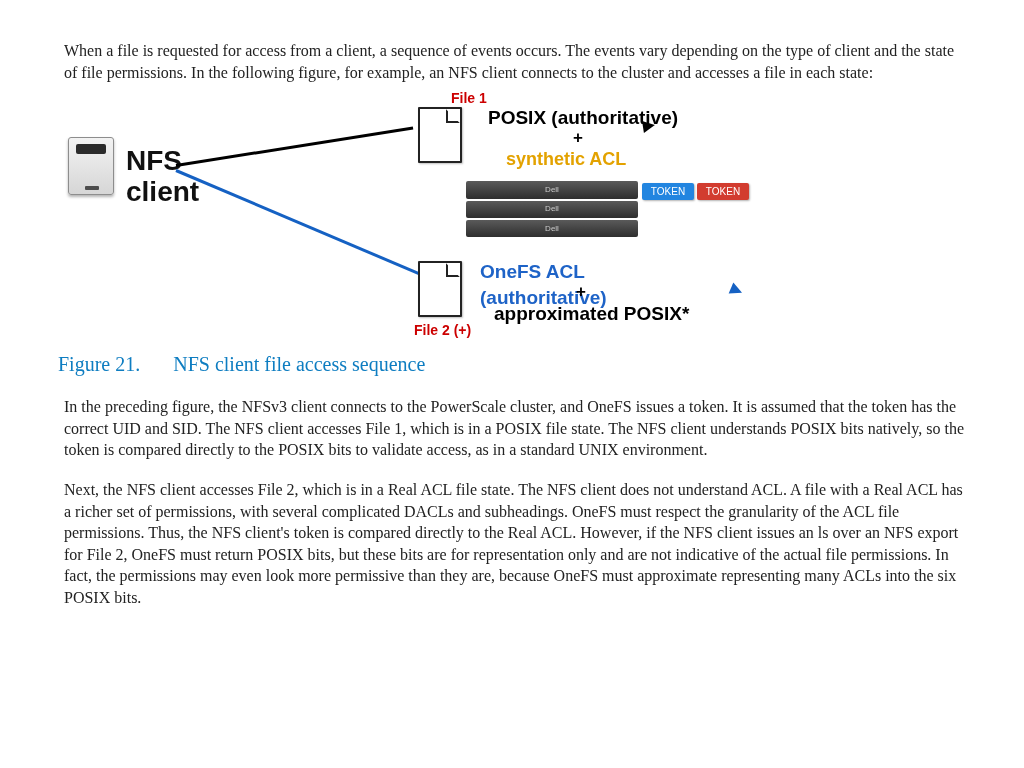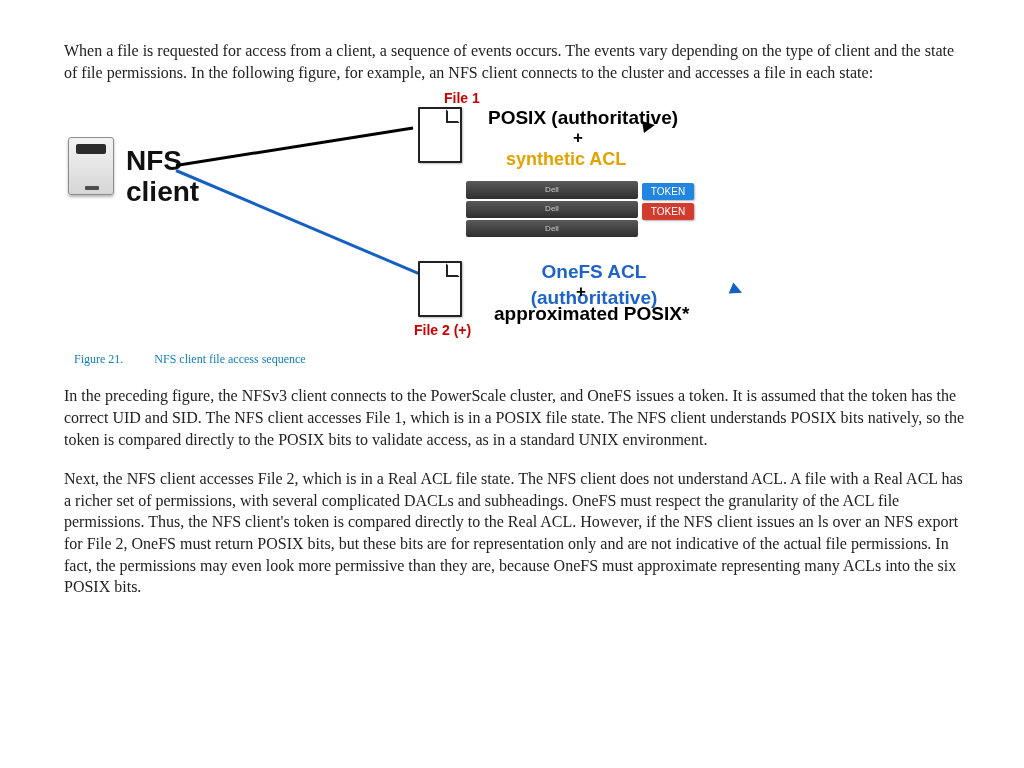--- a/index.html
+++ b/index.html
@@ -16,22 +16,22 @@
   }
   .para { margin-bottom: 18px; text-align: left; margin-left: 6px; }
   .figure-wrap {
     margin: 12px 0 10px 0;
     display: flex;
     justify-content: flex-start;
     padding-left: 10px;
   }
   .figure-caption {
     color: #0e7dc1;
-    font-size: 12px;
-    margin: 8px 0 18px 16px;
+    font-size: 20px;
+    margin: 8px 0 18px 0;
   }
   .figure-caption .fignum { margin-right: 28px; }
 
   
   .diag { position: relative; width: 640px; height: 240px; }
   .server {
     position: absolute; left: 0; top: 36px;
     width: 46px; height: 58px;
     background: linear-gradient(#f3f3f3, #d6d6d6);
     border: 1px solid #8d8d8d;
@@ -66,21 +66,21 @@
     position: absolute; right: 0; top: 0; width: 14px; height: 14px;
     background: #fff; border-left: 2px solid #222; border-bottom: 2px solid #222;
     clip-path: polygon(0 0, 100% 100%, 0 100%);
   }
   .page1 { left: 350px; top: 6px; }
   .page2 { left: 350px; top: 160px; }
   .file-label {
     position: absolute; font-family: Arial, sans-serif; font-weight: bold; font-size: 14px;
     color: #c00;
   }
-  .file1-label { left: 332px; top: -12px; padding-left: 44px; }
+  .file1-label { left: 339px; top: -12px; padding-left: 44px; }
   .file2-label { left: 346px; top: 220px; }
   
   .arrow {
     position: absolute; transform-origin: left center;
   }
   .arrow-line {
     height: 3px; background: currentColor;
   }
   .arrow-head {
     position: absolute; right: -1px; top: -5px;
@@ -89,39 +89,39 @@
     border-top: 6.5px solid transparent;
     border-bottom: 6.5px solid transparent;
   }
   .arrow1 { left: 108px; top: 63px; color: #000; }
   .arrow1 .arrow-line { width: 240px; transform: rotate(-9deg); transform-origin: left center; }
   .arrow1 .arrow-head { transform: rotate(-9deg); transform-origin: left center; right: -239px; top: -43px; }
   .arrow2 { left: 108px; top: 68px; color: #1561c3; }
   .arrow2 .arrow-line { width: 285px; transform: rotate(23deg); transform-origin: left center; }
   .arrow2 .arrow-head { transform: rotate(23deg); transform-origin: left center; right: -282px; top: 113px; }
   
-  .rtxt { position: absolute; font-family: Arial, sans-serif; font-weight: bold; text-align: center; }
+  .rtxt { position: absolute; font-family: Arial, sans-serif; font-weight: bold; text-align: left; }
   .posix1 { left: 420px; top: 4px; font-size: 19px; color: #000; }
   .plus1  { left: 505px; top: 26px; font-size: 17px; color: #000; }
   .synth  { left: 438px; top: 46px; font-size: 18px; color: #e3a200; }
   .rack {
     position: absolute; left: 398px; top: 80px; width: 172px; height: 56px;
     display: flex; flex-direction: column; gap: 2px;
   }
   .rack-unit {
     flex: 1; background: linear-gradient(#5a5a5a, #2e2e2e);
     border-radius: 2px; position: relative;
   }
   .rack-unit::before {
     content: 'Dell'; position: absolute; left: 50%; top: 50%;
     transform: translate(-50%, -50%); font-size: 8px; color: #ccc; font-family: Arial;
   }
   .tokens {
     position: absolute; left: 574px; top: 82px;
-    display: flex; flex-direction: column; gap: 3px;
+    display: flex; flex-direction: row; gap: 3px;
   }
   .token {
     width: 52px; height: 17px; font-size: 10px; color: #fff; font-family: Arial, sans-serif;
     display: flex; align-items: center; justify-content: center; border-radius: 2px;
     box-shadow: 1px 1px 2px rgba(0,0,0,.3);
   }
   .token.blue { background: #2285e0; }
   .token.red  { background: #d23c2f; }
   .real   { left: 412px; top: 158px; font-size: 19px; color: #1e63c7; }
   .plus2  { left: 508px; top: 180px; font-size: 17px; color: #000; }

